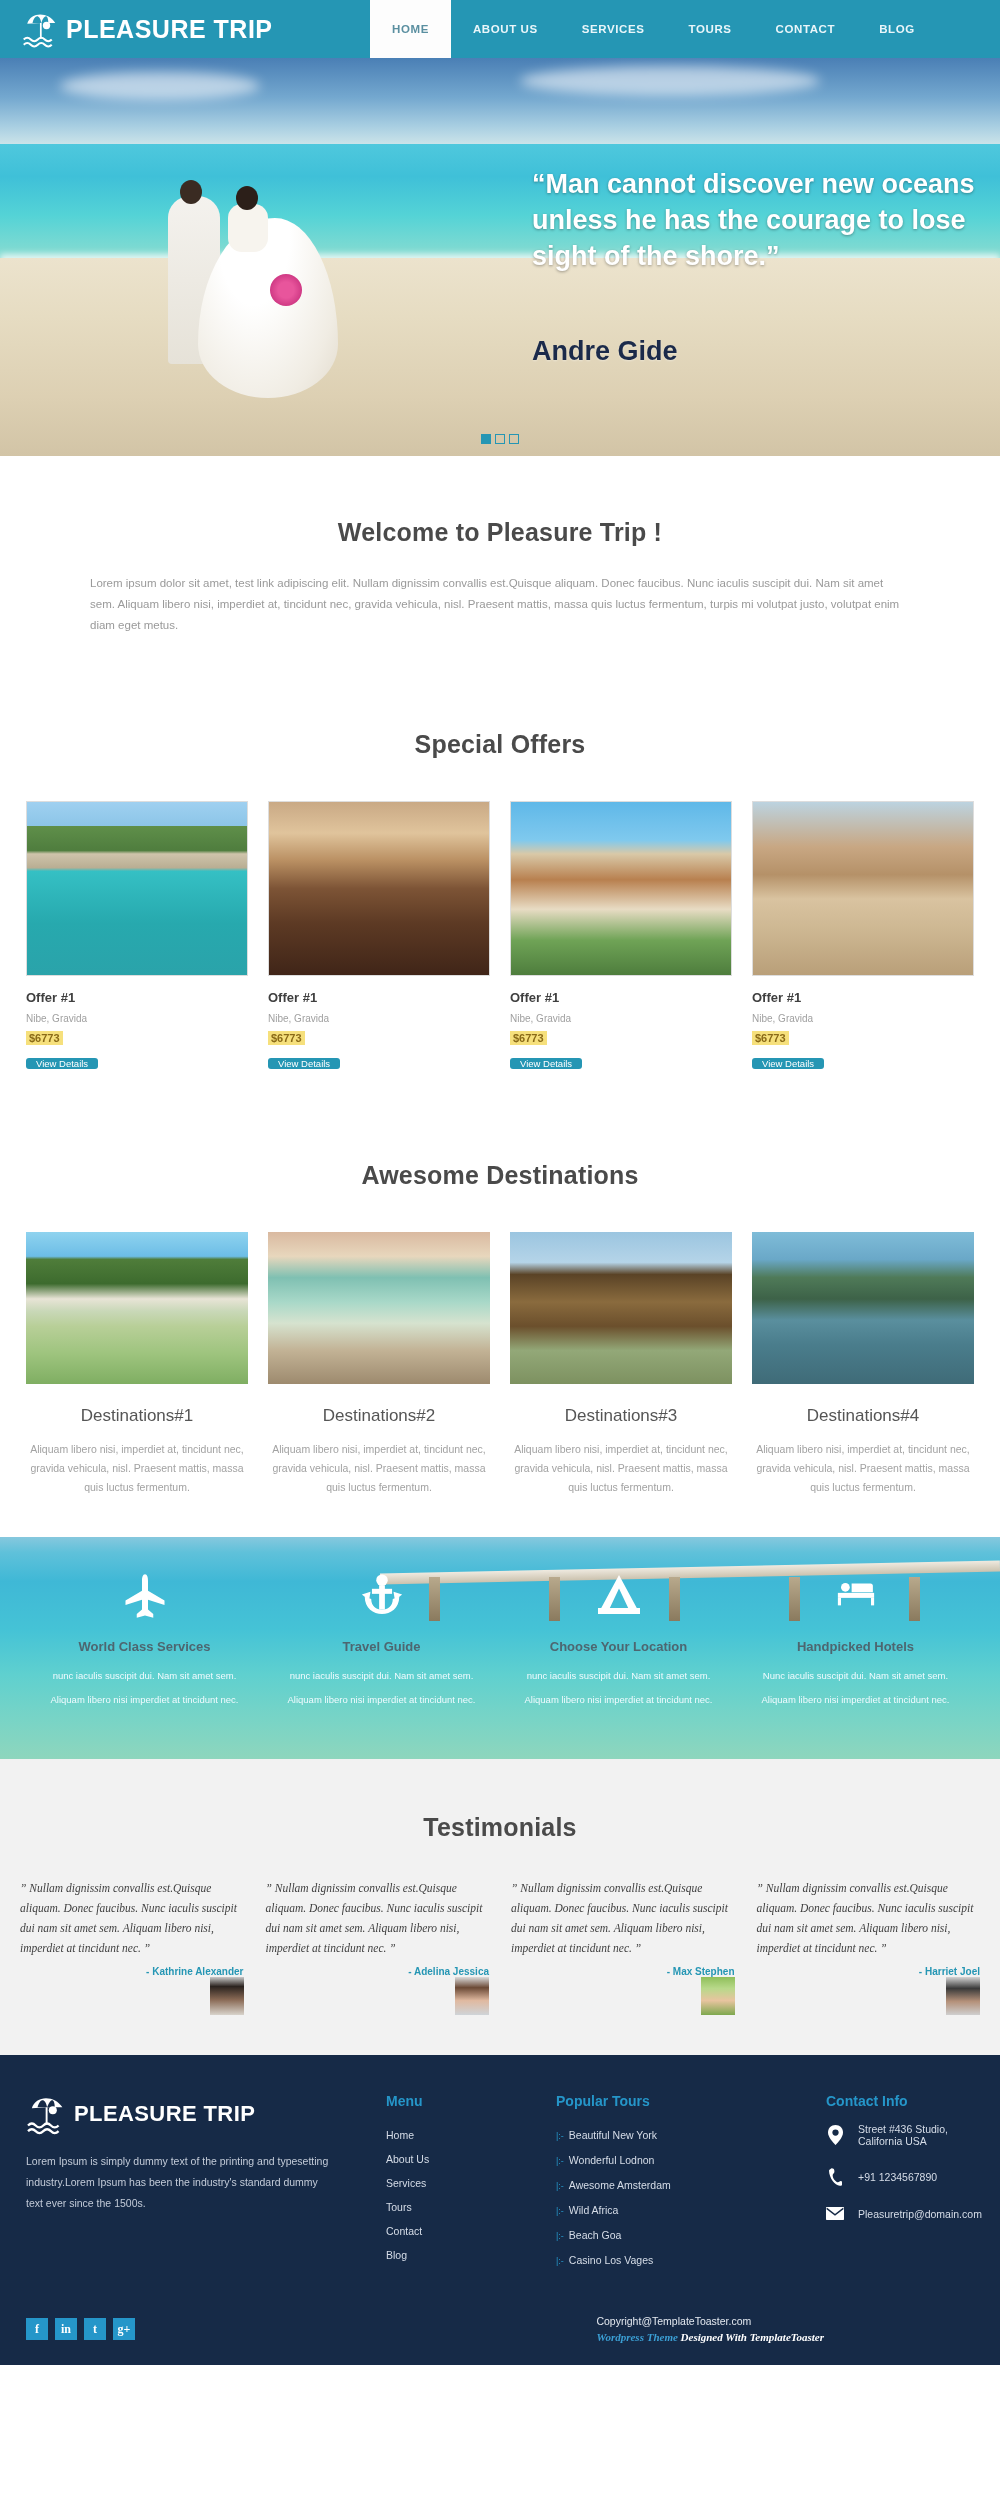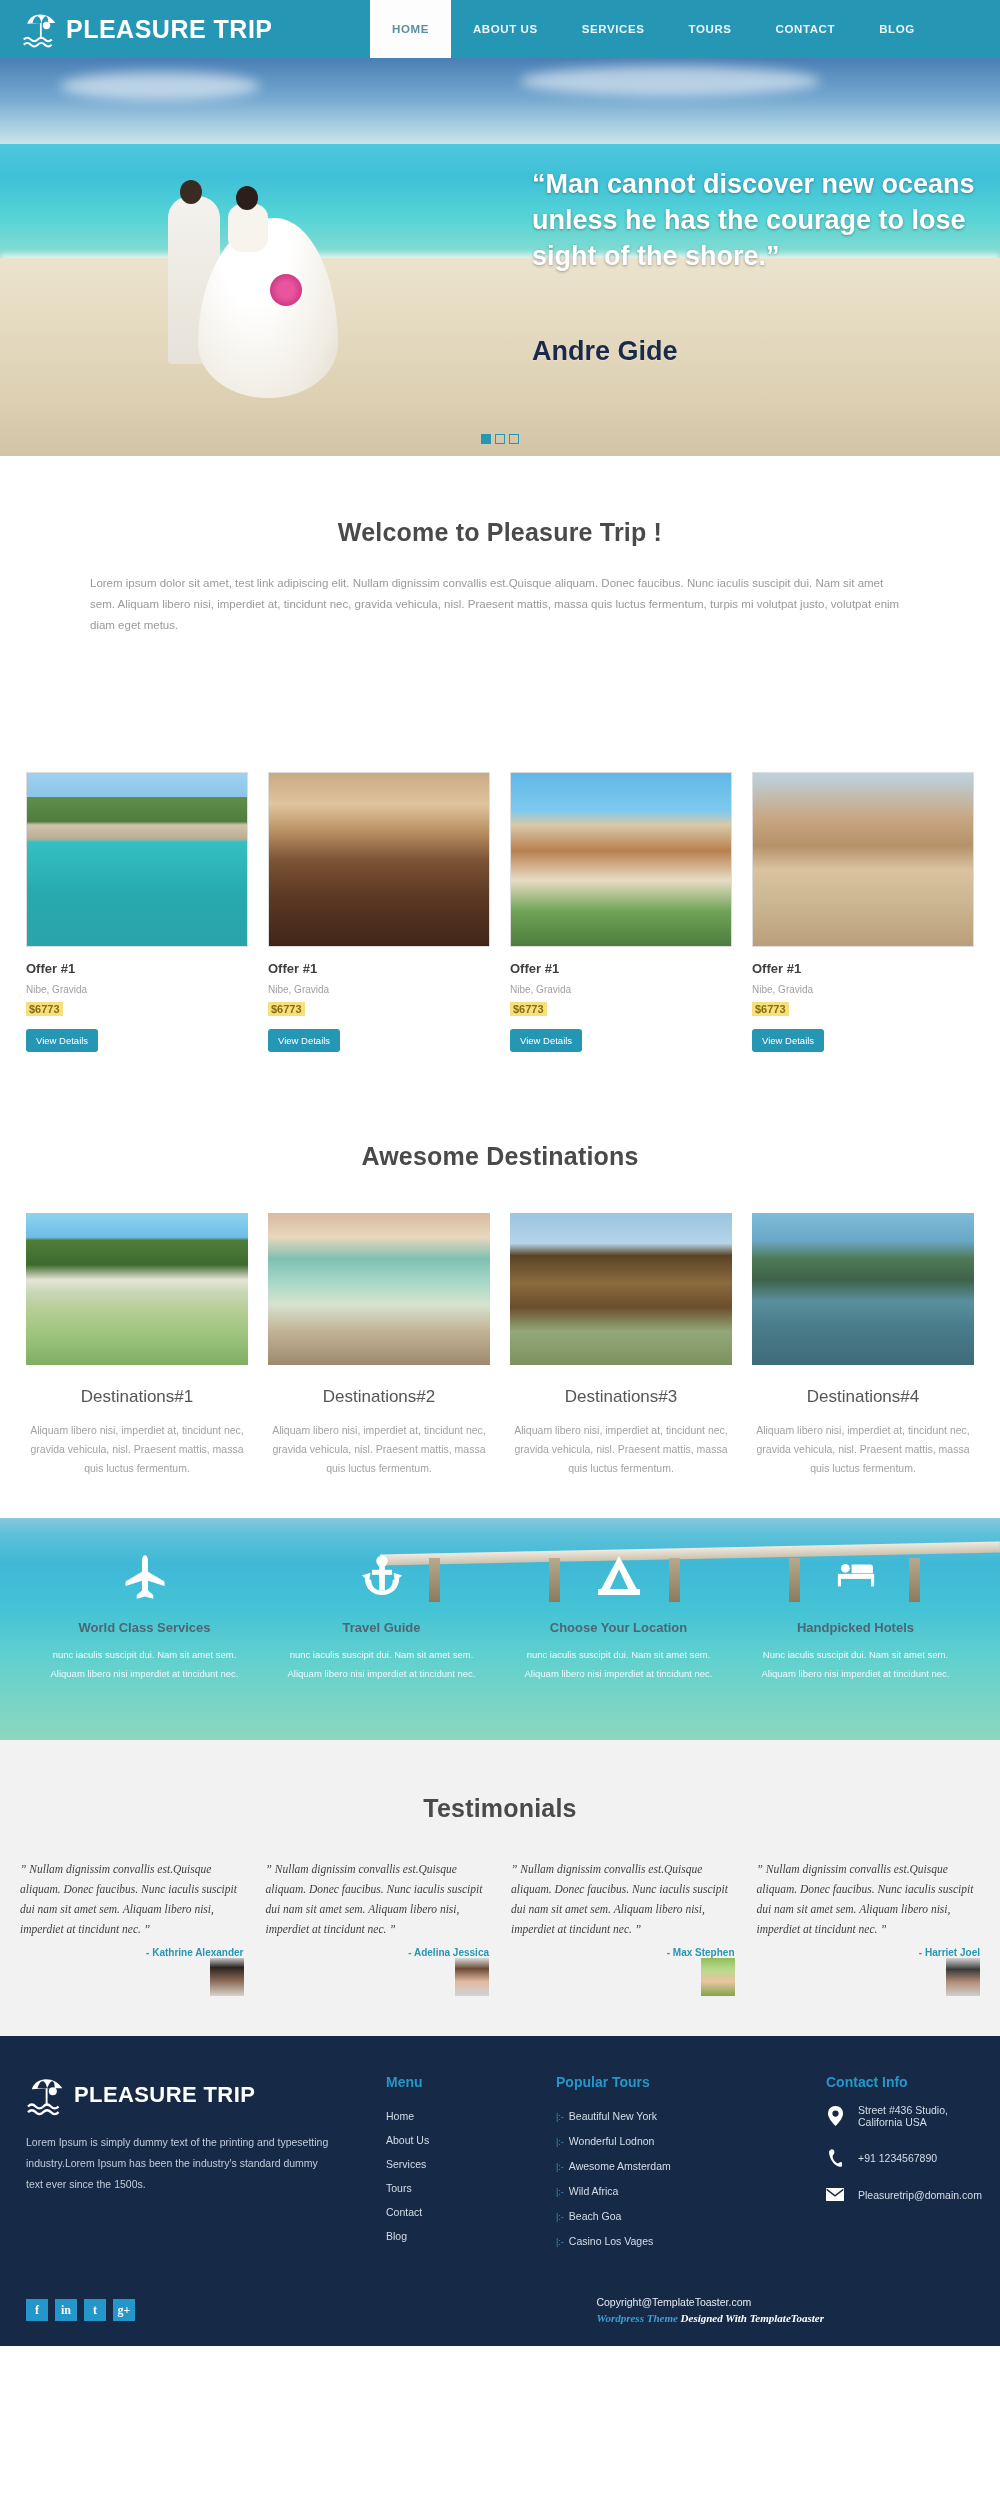--- a/index.html
+++ b/index.html
@@ -147,21 +147,21 @@
     background: linear-gradient(#bcd3e0 0%, #c8a783 26%, #b59168 42%,
       #d9c3a0 56%, #cdb792 74%, #b99f79 100%);
   }
   .offer-title { margin-top: 14px; font-size: 13px; font-weight: bold; color: #3f3f3f; }
   .offer-sub { margin-top: 8px; font-size: 10px; color: #a0a0a0; }
   .offer-price {
     display: inline-block; margin-top: 7px; padding: 1px 3px;
     background: #f6e07c; color: #8a6a18; font-size: 11px; font-weight: bold;
   }
   .btn-details {
-    display: inline-block; margin-top: 12px; padding: 6px 10px;
+    display: inline-block; margin-top: 12px; padding: 0 10px;
     background: #2596b4; color: #fff; font-size: 9.5px;
     border: none; border-radius: 3px; cursor: pointer;
   }
 
   
   .destinations { padding: 70px 0 40px; }
   .dest-grid {
     display: grid; grid-template-columns: repeat(4, 1fr);
     gap: 20px; margin-top: 42px; padding: 0 26px;
   }
@@ -214,21 +214,21 @@
     height: 100%; align-content: start; padding: 32px 26px 0;
   }
   .feature { text-align: center; }
   .feature-icon { height: 54px; display: flex; align-items: center; justify-content: center; }
   .feature-icon svg { fill: #ffffff; }
   .feature-title {
     margin-top: 16px; font-size: 13px; font-weight: bold; color: #4d6670;
   }
   .feature-text {
     margin: 10px auto 0; width: 190px;
-    font-size: 9.5px; line-height: 19px; color: #f0fbff;
+    font-size: 9.5px; line-height: 24px; color: #f0fbff;
   }
 
   
   .testimonials { background: #f2f2f2; padding: 54px 0 40px; }
   .test-grid {
     display: grid; grid-template-columns: repeat(4, 1fr);
     gap: 22px; margin-top: 36px; padding: 0 20px;
   }
   .test-quote {
     font-family: "Liberation Serif", serif; font-style: italic;
@@ -346,20 +346,21 @@
     <span class="dot"></span>
   </div>
 </div>
 
 <div class="section welcome">
   <div class="section-title">Welcome to Pleasure Trip !</div>
   <div class="welcome-text">Lorem ipsum dolor sit amet, test link adipiscing elit. Nullam dignissim convallis est.Quisque aliquam. Donec faucibus. Nunc iaculis suscipit dui. Nam sit amet sem. Aliquam libero nisi, imperdiet at, tincidunt nec, gravida vehicula, nisl. Praesent mattis, massa quis luctus fermentum, turpis mi volutpat justo, volutpat enim diam eget metus.</div>
 </div>
 
 <div class="offers">
+  <div class="section-title">Special Offers</div>
   <div class="offer-grid">
 
     <div class="offer-card">
       <div class="offer-img img-kayaks"></div>
       <div class="offer-title">Offer #1</div>
       <div class="offer-sub">Nibe, Gravida</div>
       <div><span class="offer-price">$6773</span></div>
       <button class="btn-details">View Details</button>
     </div>
 

